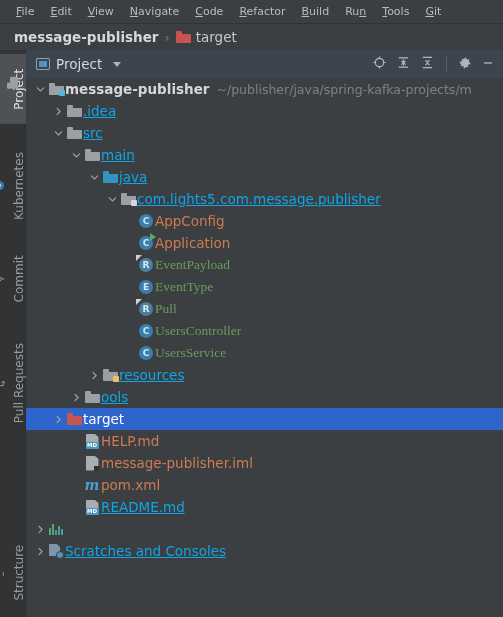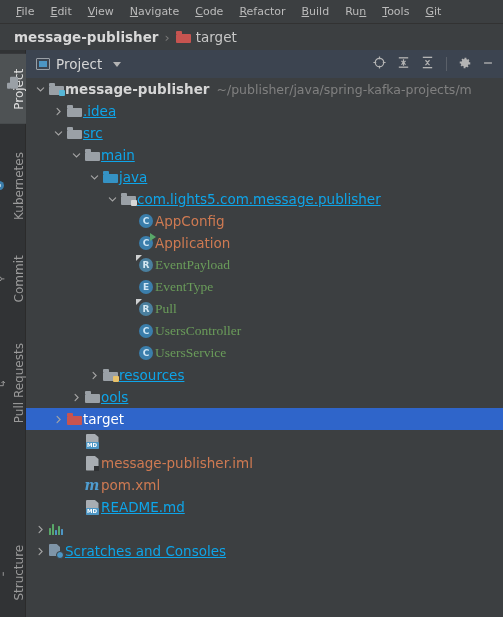--- a/index.html
+++ b/index.html
@@ -486,20 +486,21 @@
       </div>
       <div class="row">
         <span style="flex: 0 0 44px;"></span>
         <span class="arrow"></span>
         <span class="ico">
           <span class="fileico">
             <span class="pg"></span>
             <span class="tag md">MD</span>
           </span>
         </span>
+        <span class="label orange">HELP.md</span>
       </div>
       <div class="row">
         <span style="flex: 0 0 44px;"></span>
         <span class="arrow"></span>
         <span class="ico">
           <span class="fileico">
             <span class="pg"></span>
             <span class="corner"></span>
           </span>
         </span>

